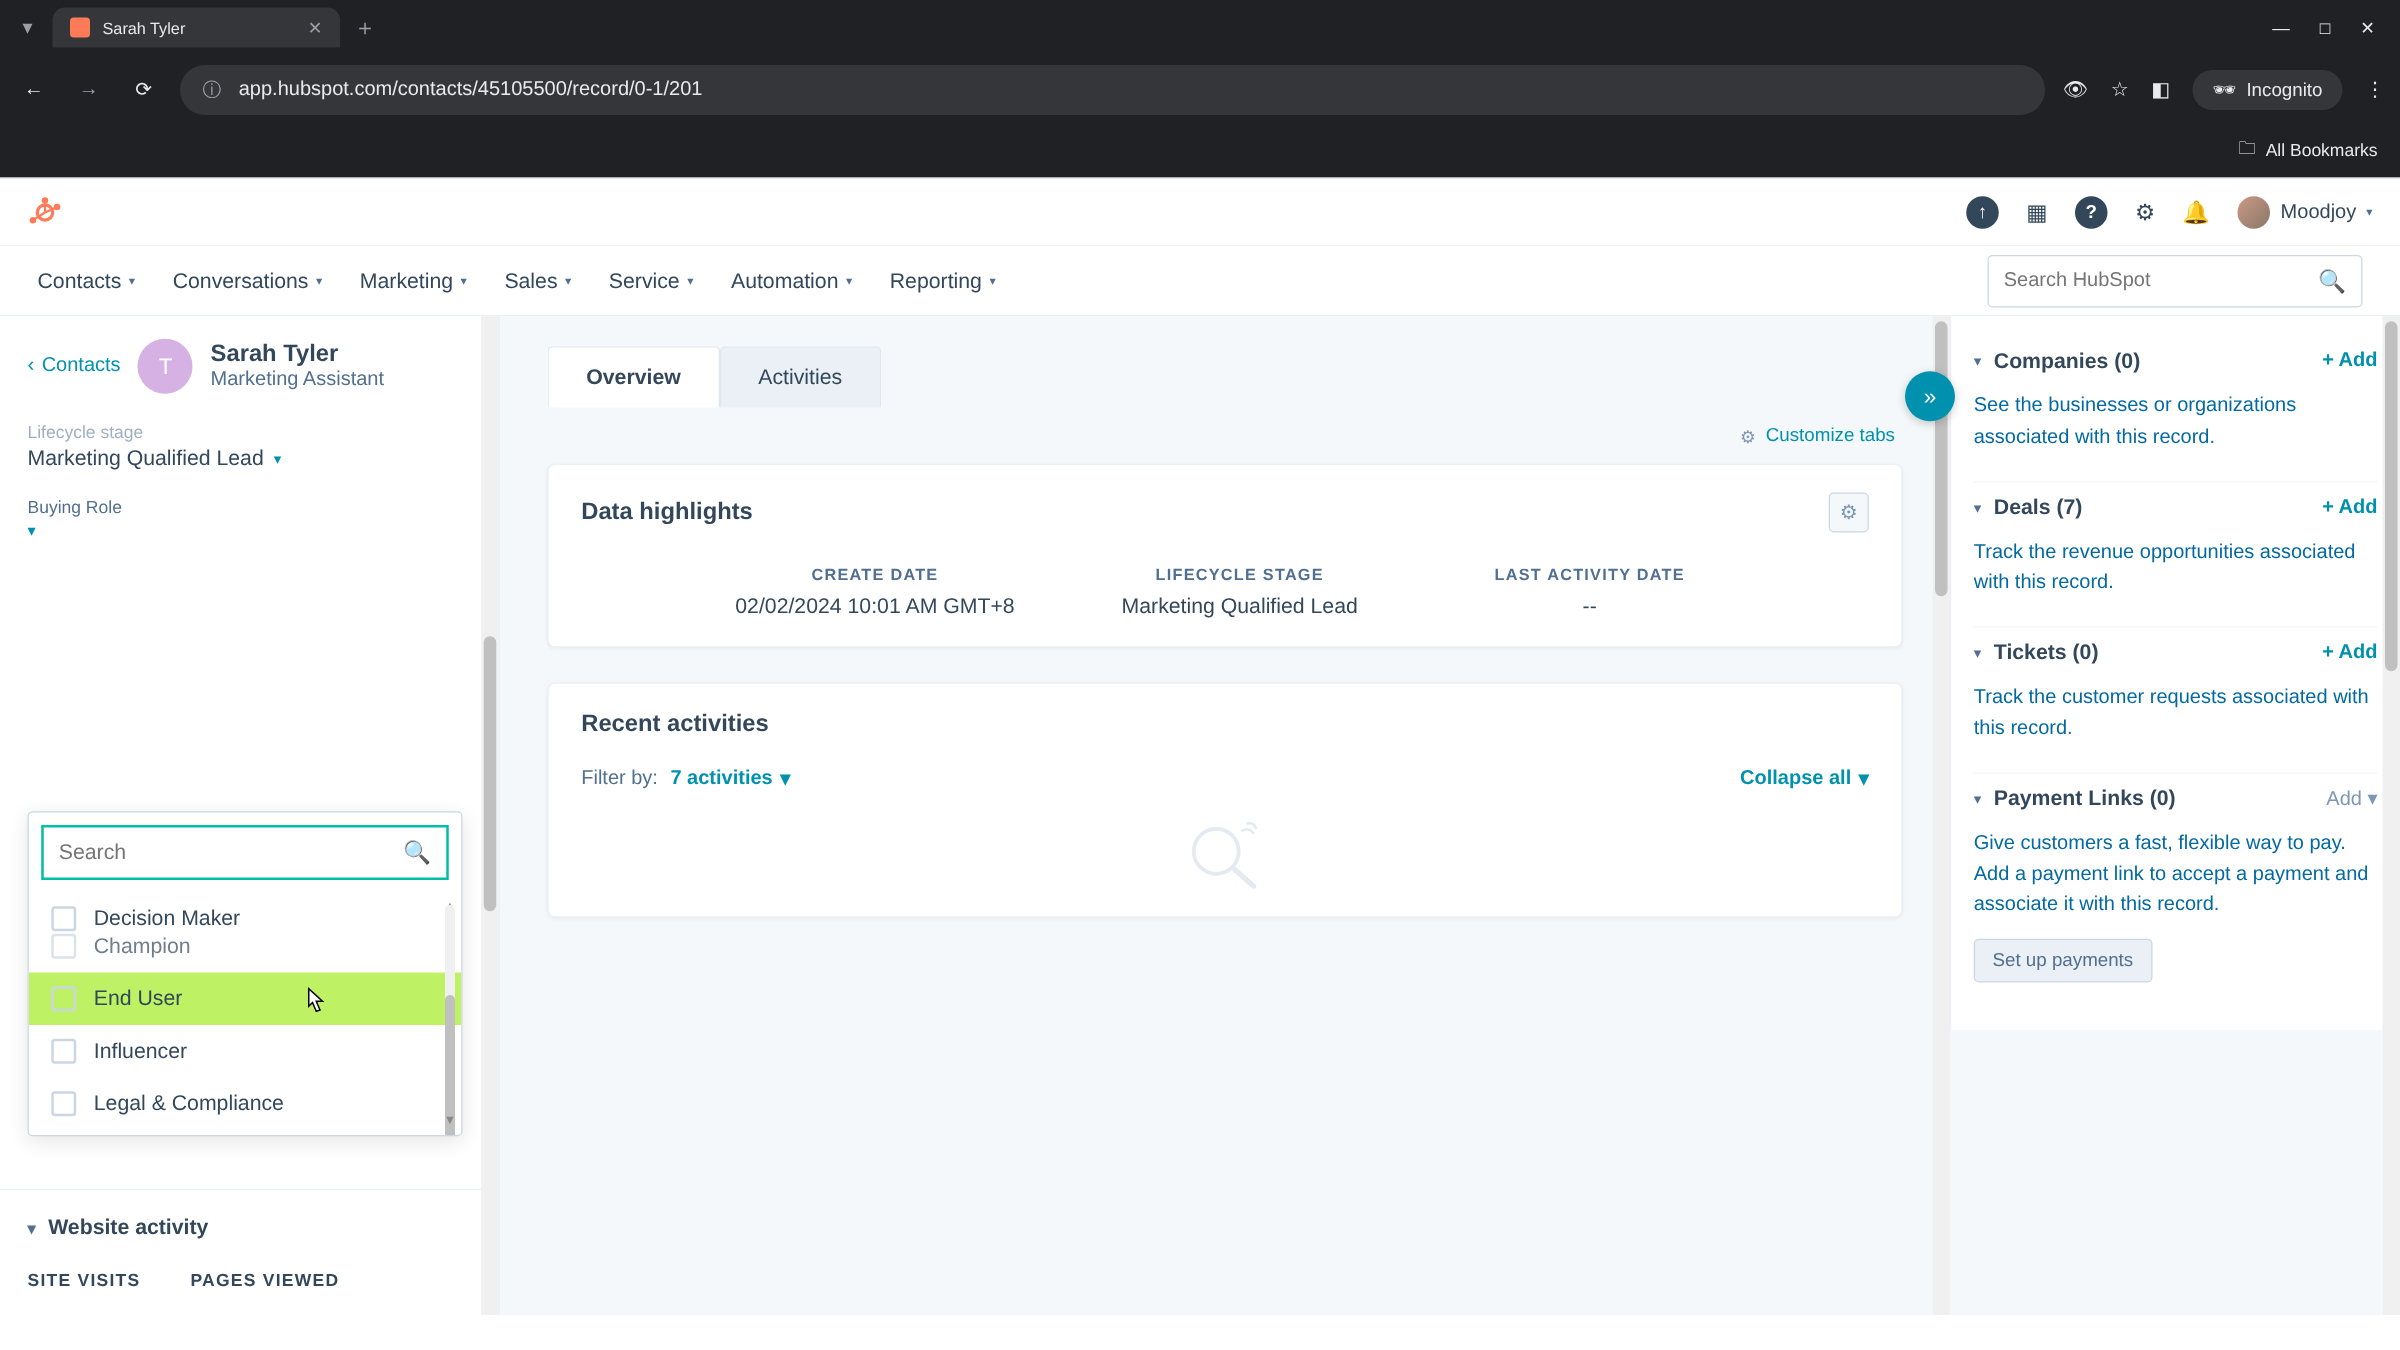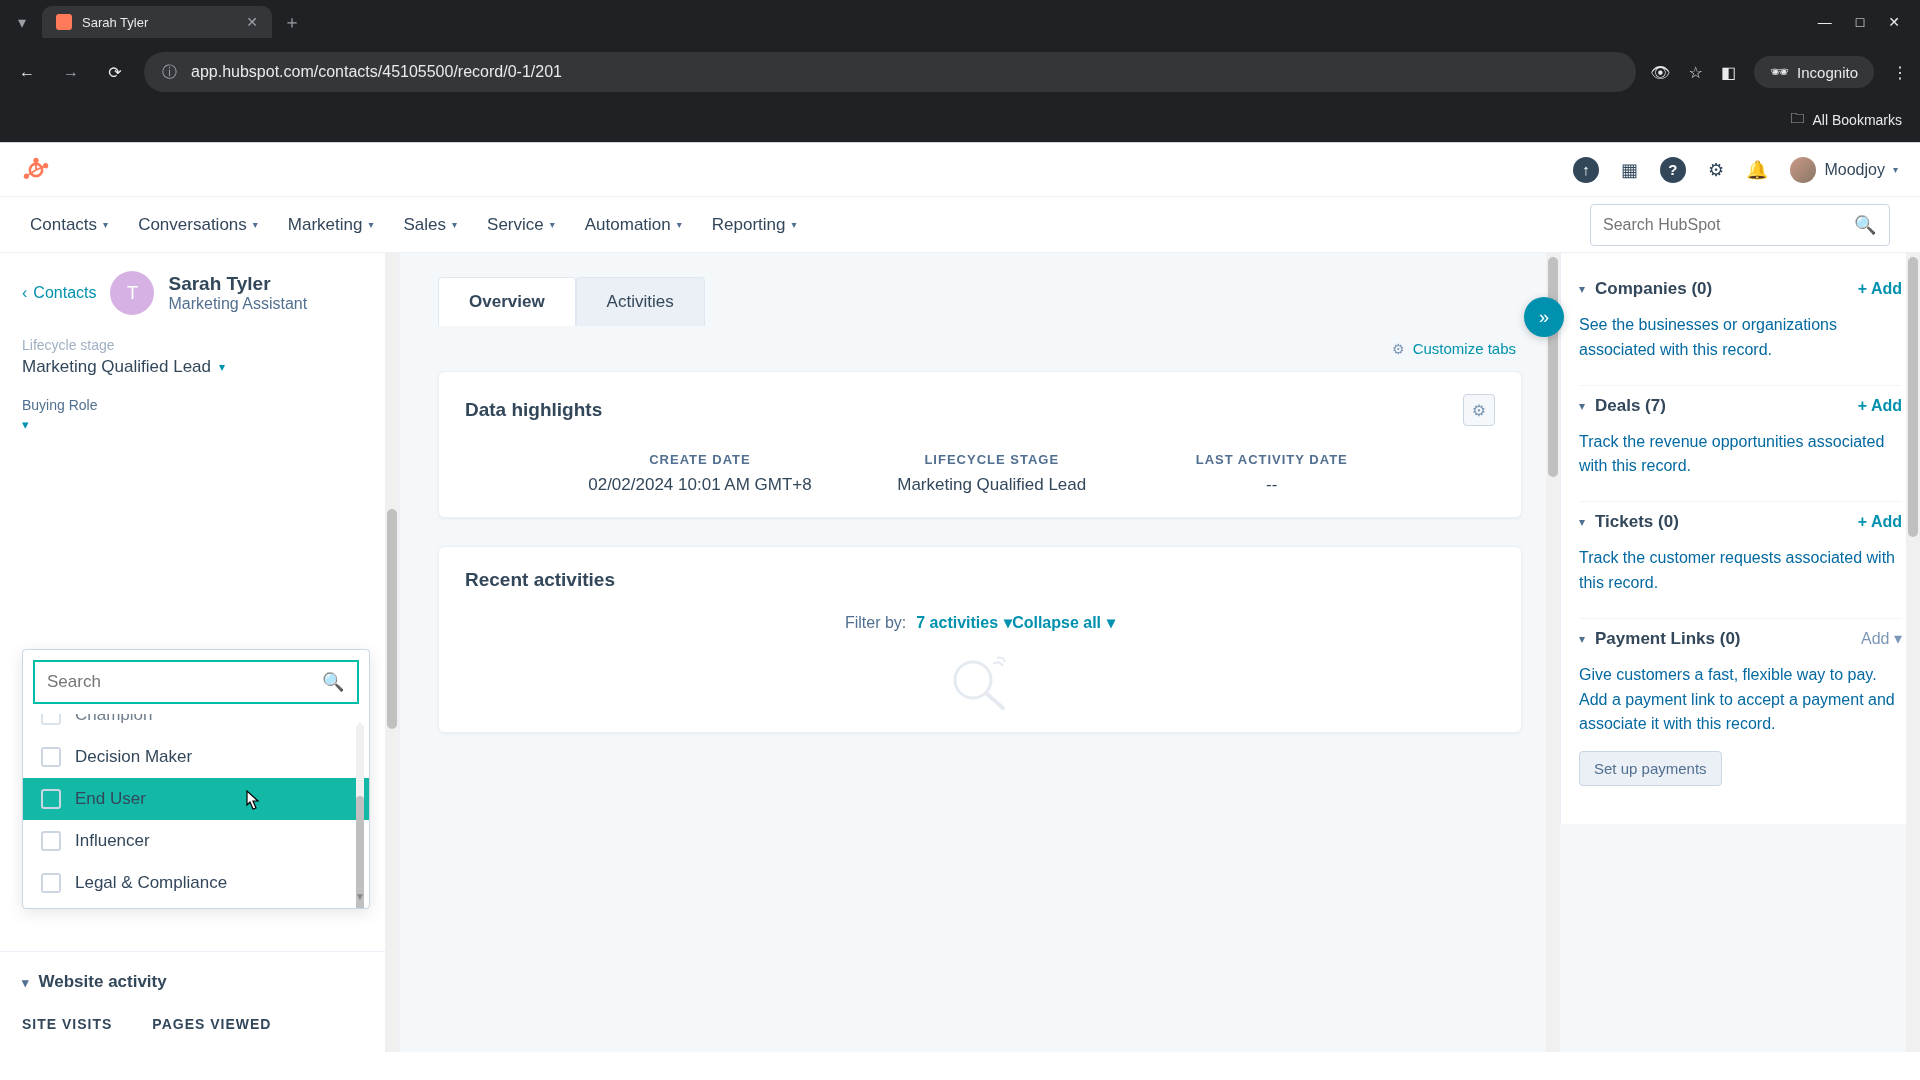--- a/index.html
+++ b/index.html
@@ -63,21 +63,21 @@
 
   
   .popover { position:absolute; left:22px; top:396px; width:348px; background:#fff; border:1px solid #cbd6e2; border-radius:4px; box-shadow:0 4px 16px rgba(0,0,0,.10); z-index:50;}
   .pop-search-wrap { padding:10px;}
   .pop-search { border:2px solid #00bda5; border-radius:0; height:44px; display:flex; align-items:center; padding:0 12px;justify-content:center;}
   .pop-search input { flex:1; border:none; outline:none; font-size:17px; color:#33475b;}
   .pop-search .mag { color:#516f90; font-size:18px;}
   .pop-list { max-height:250px; overflow:hidden; position:relative; padding-bottom:4px;}
   .pop-item { display:flex; align-items:center; gap:14px; padding:11px 18px; font-size:17px; color:#33475b; cursor:pointer;}
   .pop-item.clipped-top { margin-top:-20px; opacity:.7;}
-  .pop-item.hover { background:#14b8a6;}
+  .pop-item.hover { background:#bef264;}
   .chk { width:20px; height:20px; border:2px solid #cbd6e2; border-radius:3px; flex-shrink:0;}
   .pop-scroll { position:absolute; right:2px; top:10px; bottom:10px; width:14px;}
   .pop-scroll-track { position:absolute; right:3px; top:0; bottom:0; width:8px; background:#f0f0f0; border-radius:4px;}
   .pop-scroll-thumb { position:absolute; right:3px; top:72px; width:8px; height:130px; background:#c0c0c0; border-radius:4px;}
   .pop-arrow { position:absolute; right:2px; font-size:10px; color:#888;}
 
   .cursor-ico { position:absolute; left:240px; top:536px; z-index:60; pointer-events:none;}
 
   .web-activity { padding:20px 22px; border-top:1px solid #eaf0f6; margin-top:260px;}
   .wa-header { display:flex; align-items:center; gap:10px; font-size:17px; font-weight:600; color:#33475b; cursor:pointer;}
@@ -96,21 +96,21 @@
   .customize { margin:14px 30px 0; text-align:right; color:#0091ae; font-size:15px; display:flex; justify-content:flex-end; align-items:center; gap:8px; cursor:pointer;}
   .gear-sm { color:#7c98b6; font-size:14px;}
   .card { background:#fff; border:1px solid #eaf0f6; border-radius:6px; margin:14px 24px; padding:22px 26px; box-shadow:0 1px 3px rgba(0,0,0,.05);}
   .card-h { display:flex; align-items:center; justify-content:space-between;}
   .card-title { font-size:19px; font-weight:600; color:#33475b;}
   .icon-btn { width:32px; height:32px; border:1px solid #cbd6e2; border-radius:4px; display:flex; align-items:center; justify-content:center; color:#7c98b6; cursor:pointer; background:#f5f8fa;}
   .highlights { display:flex; flex-wrap:wrap; gap:50px 80px; margin-top:26px; justify-content:center;}
   .hl { text-align:center; min-width:200px;}
   .hl-label { font-size:13px; font-weight:700; letter-spacing:1px; color:#516f90;}
   .hl-val { font-size:17px; color:#33475b; margin-top:8px;}
-  .recent-filter { display:flex; align-items:center; justify-content:center; margin-top:22px;}
+  .recent-filter { display:flex; align-items:center; justify-content:space-between; margin-top:22px;}
   .filter-left { display:flex; align-items:center; gap:10px; font-size:16px; color:#516f90;}
   .filter-val { color:#0091ae; font-weight:600; display:flex; align-items:center; gap:6px; cursor:pointer;}
   .collapse { color:#0091ae; font-weight:600; display:flex; align-items:center; gap:6px; font-size:16px; cursor:pointer;}
   .empty-art { display:flex; justify-content:center; margin-top:18px; opacity:.5;}
 
   .expand-fab { position:absolute; right:-4px; top:44px; width:40px; height:40px; border-radius:50%; background:#0091ae; color:#fff; display:flex; align-items:center; justify-content:center; box-shadow:0 2px 8px rgba(0,0,0,.2); z-index:5; font-size:18px; cursor:pointer;}
 
   
   .rc-section { padding:10px 0 22px; border-bottom:1px solid #f2f5f8;}
   .rc-head { display:flex; align-items:center; gap:10px;}
@@ -255,27 +255,27 @@
       </div>
 
       <div class="popover">
         <div class="pop-search-wrap">
           <div class="pop-search">
             <input placeholder="Search" style="">
             <span class="mag">🔍</span>
           </div>
         </div>
         <div class="pop-list">
+          <div class="pop-item">
+              <div class="chk"></div>
+              <span>Decision Maker</span>
+            </div>
           <div class="pop-item clipped-top">
               <div class="chk"></div>
               <span>Champion</span>
-            </div>
-          <div class="pop-item">
-              <div class="chk"></div>
-              <span>Decision Maker</span>
             </div>
           <div class="pop-item hover">
               <div class="chk"></div>
               <span>End User</span>
             </div>
           <div class="pop-item">
               <div class="chk"></div>
               <span>Influencer</span>
             </div>
           <div class="pop-item">

